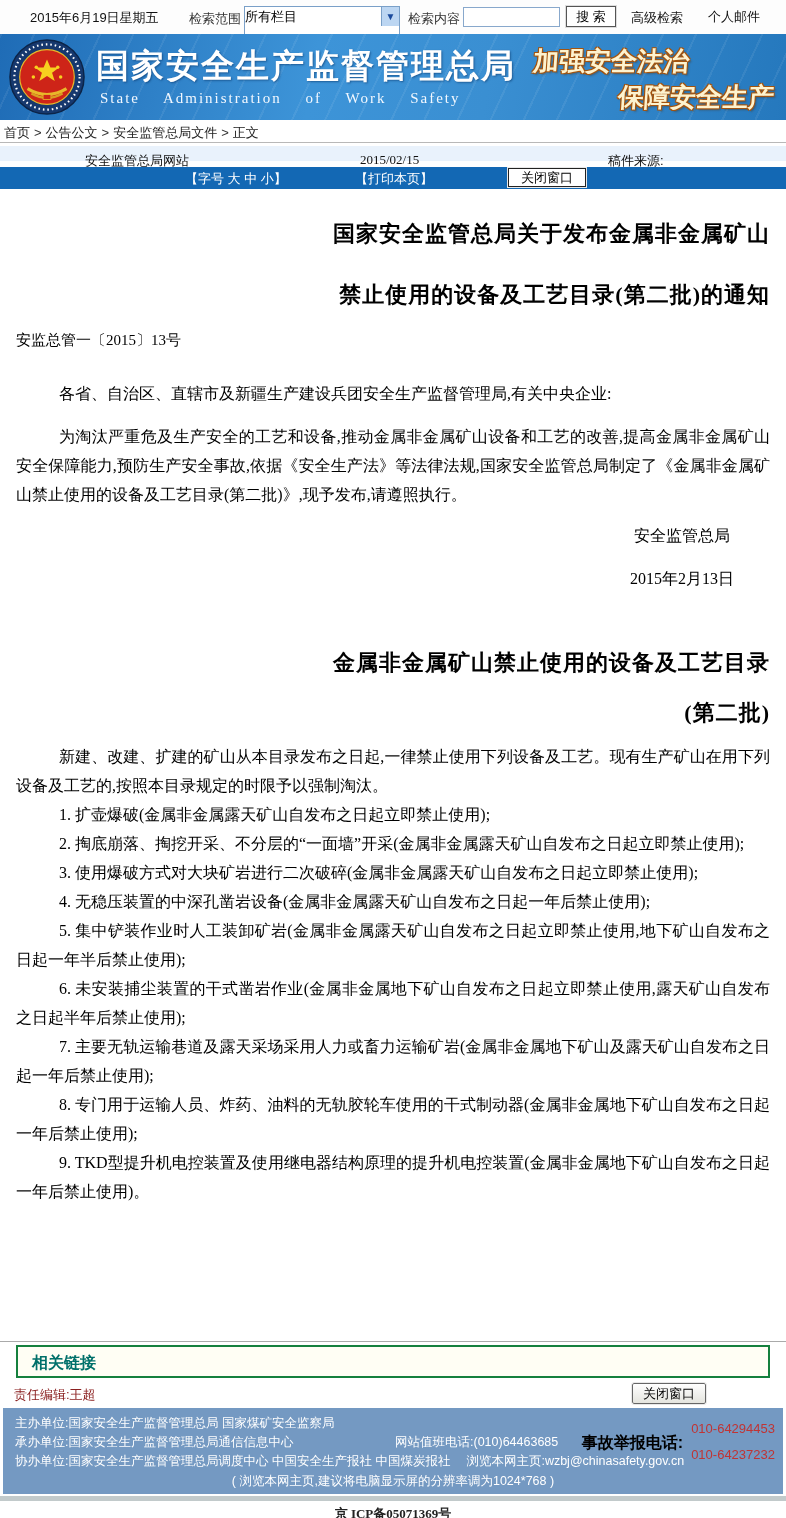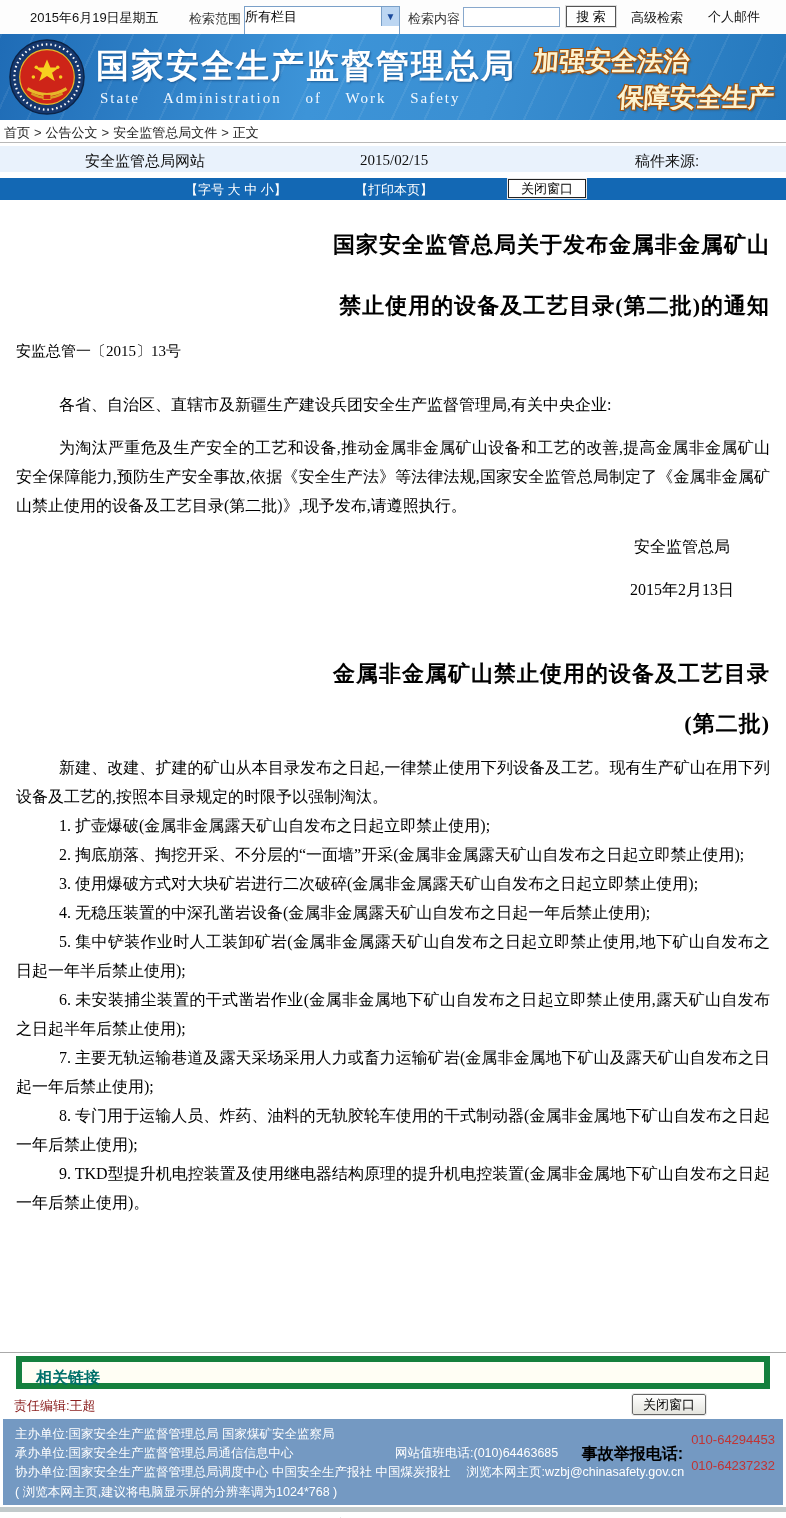--- a/index.html
+++ b/index.html
@@ -40,24 +40,24 @@
   .slogan { position:absolute; z-index:2; font-size:26px; font-weight:bold; color:#fdf3cf;
     transform:skewX(-4deg);
     text-shadow:1px 1px 0 #a4540e, -1px -1px 0 #a4540e, 1px -1px 0 #a4540e, -1px 1px 0 #a4540e, 2px 2px 2px rgba(80,40,0,.4); }
   .slogan1 { left:533px; top:10px; }
   .slogan2 { left:618px; top:46px; }
   
   .breadcrumb { height:22px; padding:4px 0 0 4px; font-size:13px; color:#222; }
   .breadcrumb .sep { margin:0 4px; color:#333; }
   .breadcrumb .crumb { cursor:pointer; }
   .rule-light { border-top:1px solid #b8b8b8; }
-  .metabar { position:relative; height:26px; margin-top:3px; background:#e9f2fc; font-size:15px; }
+  .metabar { position:relative; height:15px; margin-top:3px; background:#e9f2fc; font-size:13px; }
   .metabar .site { position:absolute; left:85px; top:6px; color:#111; }
   .metabar .mdate { position:absolute; left:360px; top:6px; color:#111; font-family:"Liberation Serif",serif; }
-  .metabar .origin { position:absolute; left:635px; top:6px; color:#111; }
+  .metabar .origin { position:absolute; left:608px; top:6px; color:#111; }
   .bluebar { position:relative; height:22px; margin-top:6px; background:#1368b4; color:#fff; font-size:13px; }
   .bluebar .fontsize { position:absolute; left:185px; top:3px; cursor:pointer; }
   .bluebar .printpg { position:absolute; left:355px; top:3px; cursor:pointer; }
   .win-btn { background:#fff; border:1px solid #222; outline:1px solid #e8e8e8;
     font-size:13px; color:#000; cursor:pointer; font-family:"Liberation Sans",sans-serif; }
   .bluebar .closebtn { position:absolute; left:508px; top:1px; width:78px; height:19px; }
   
   .doc { position:relative; height:1152px; overflow:hidden; padding:0 16px;
     font-family:"Liberation Serif",serif; font-size:16px; line-height:29px; color:#000; }
   .doc-title { text-align:right; font-size:22px; font-weight:bold; line-height:30px; letter-spacing:1px; }
@@ -70,31 +70,31 @@
   .sig { text-align:right; padding-right:40px; margin-top:12px; }
   .sigdate { text-align:right; padding-right:36px; margin-top:14px; }
   .cat-title { margin-top:55px; }
   .cat-sub { margin-top:20px; }
   .intro { margin-top:14px; }
   .item { text-align:justify; text-indent:43px; }
   
   .footer-area { position:relative; }
   .rel-rule { border-top:1px solid #aaa; }
   .related-wrap { padding:3px 16px 2px 16px; }
-  .related-box { border:6px solid #15803d; background:#fffef4; height:33px; padding:6px 14px; }
+  .related-box { border:2px solid #15803d; background:#fffef4; height:33px; padding:6px 14px; }
   .related-box .rtitle { font-size:16px; font-weight:bold; color:#00706a; }
   .editor-row { position:relative; height:28px; }
   .editor-row .editor { position:absolute; left:14px; top:6px; font-size:13px; color:#8b2020; }
   .editor-row .closebtn2 { position:absolute; right:80px; top:3px; width:74px; height:21px;
     border:1px solid #666; border-radius:2px; background:linear-gradient(#ffffff,#e4e4de); }
   .footer-blue { position:relative; margin:0 3px; background:#7499c2; color:#fff;
     font-size:12.5px; line-height:19px; padding:6px 12px 2px 12px; height:86px; }
   .footer-blue .l2-left { display:inline-block; width:380px; }
   .footer-blue .l3-right { margin-left:16px; }
-  .footer-blue .notice { margin-top:1px; }
+  .footer-blue .notice { text-align:center; margin-top:1px; }
   .report-block { position:absolute; right:8px; top:8px; display:flex; align-items:center; }
   .report-label { color:#000000; font-weight:bold; font-size:16px; }
   .report-nums { margin-left:8px; color:#c03434; line-height:26px; font-size:13px; }
   .icp-strip { height:5px; background:#c2cacb; margin-top:2px; }
   .icp-row { text-align:center; font-size:13px; font-weight:bold; color:#222; padding-top:4px;
     font-family:"Liberation Serif",serif; }
 </style>
 </head>
 <body>
 

